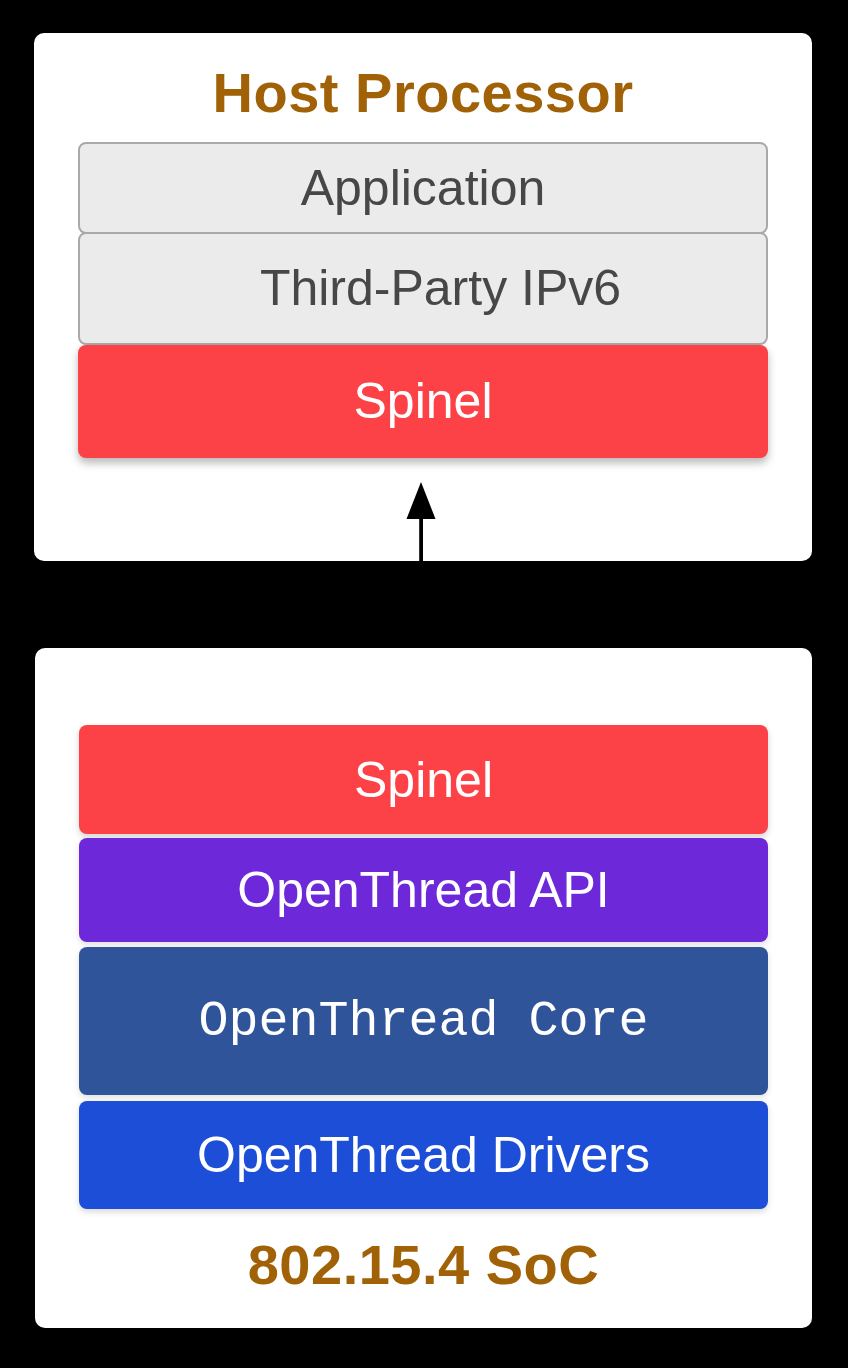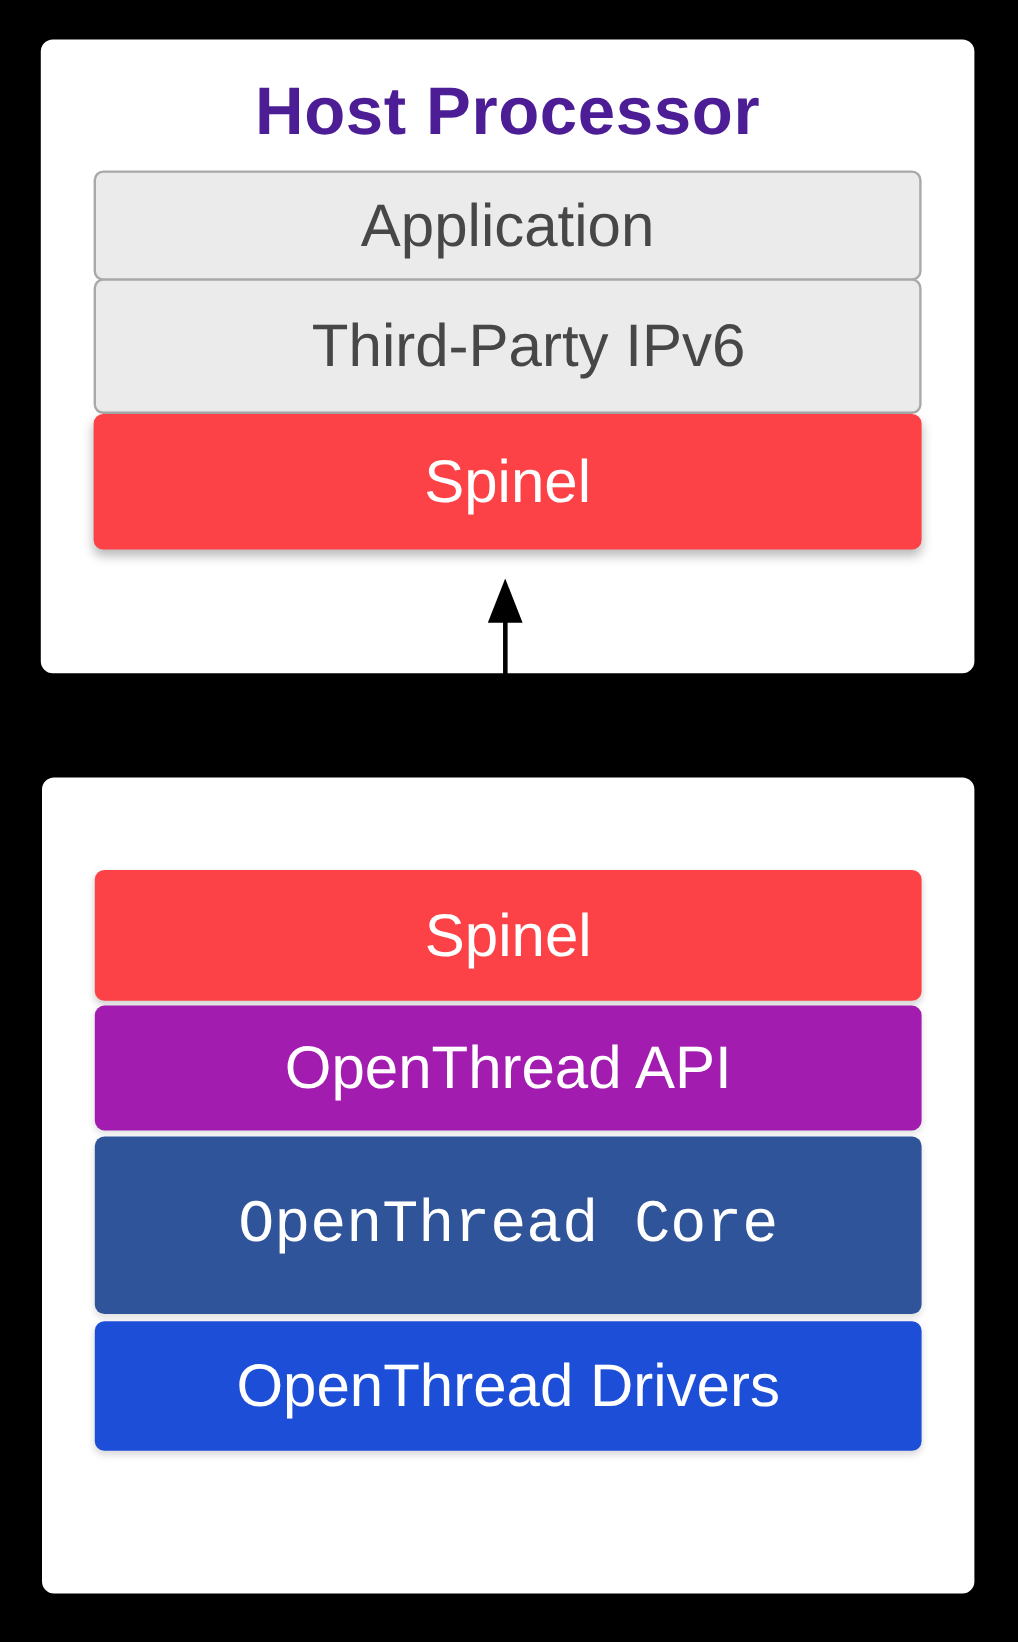--- a/index.html
+++ b/index.html
@@ -18,21 +18,21 @@
   }
   .panel.host { left: 34px; top: 33px; width: 778px; height: 528px; }
   .panel.soc  { left: 35px; top: 648px; width: 777px; height: 680px; }
 
   .panel-title {
     margin: 0;
     text-align: center;
     font-weight: bold;
     font-size: 56px;
     line-height: 64px;
-    color: #4c1d95;
+    color: #a16207;
     letter-spacing: 0.5px;
   }
   .host .panel-title { margin-top: 28px; }
   .soc  .panel-title { margin-top: 24px; }
 
   .stack { margin: 0 44px; }
   .host .stack { margin-top: 17px; }
   .soc  .stack { margin-top: 77px; }
 
   .layer {
@@ -90,25 +90,26 @@
     <rect x="13.2" y="30" width="3.8" height="178" fill="#000000"></rect>
     <polygon points="15,0 0.5,37 29.5,37" fill="#000000"></polygon>
     <polygon points="15,238 0.5,201 29.5,201" fill="#000000"></polygon>
   </svg>
 
   <section class="panel soc">
     <div class="stack">
       <div class="layer colored h-spinelsoc" style="background-color: rgb(252, 66, 70);">
         <span>Spinel</span>
       </div>
-      <div class="layer colored h-api" style="background-color: #a21caf;">
+      <div class="layer colored h-api" style="background-color: #6d28d9;">
         <span>OpenThread API</span>
       </div>
       <div class="layer colored h-core" style="background-color: rgb(48, 84, 154);">
         <span>OpenThread Core</span>
       </div>
       <div class="layer colored h-drivers" style="background-color: #1d4ed8;">
         <span>OpenThread Drivers</span>
       </div>
     </div>
+    <h1 class="panel-title">802.15.4 SoC</h1>
   </section>
 
 </div>
 
 </body></html>

